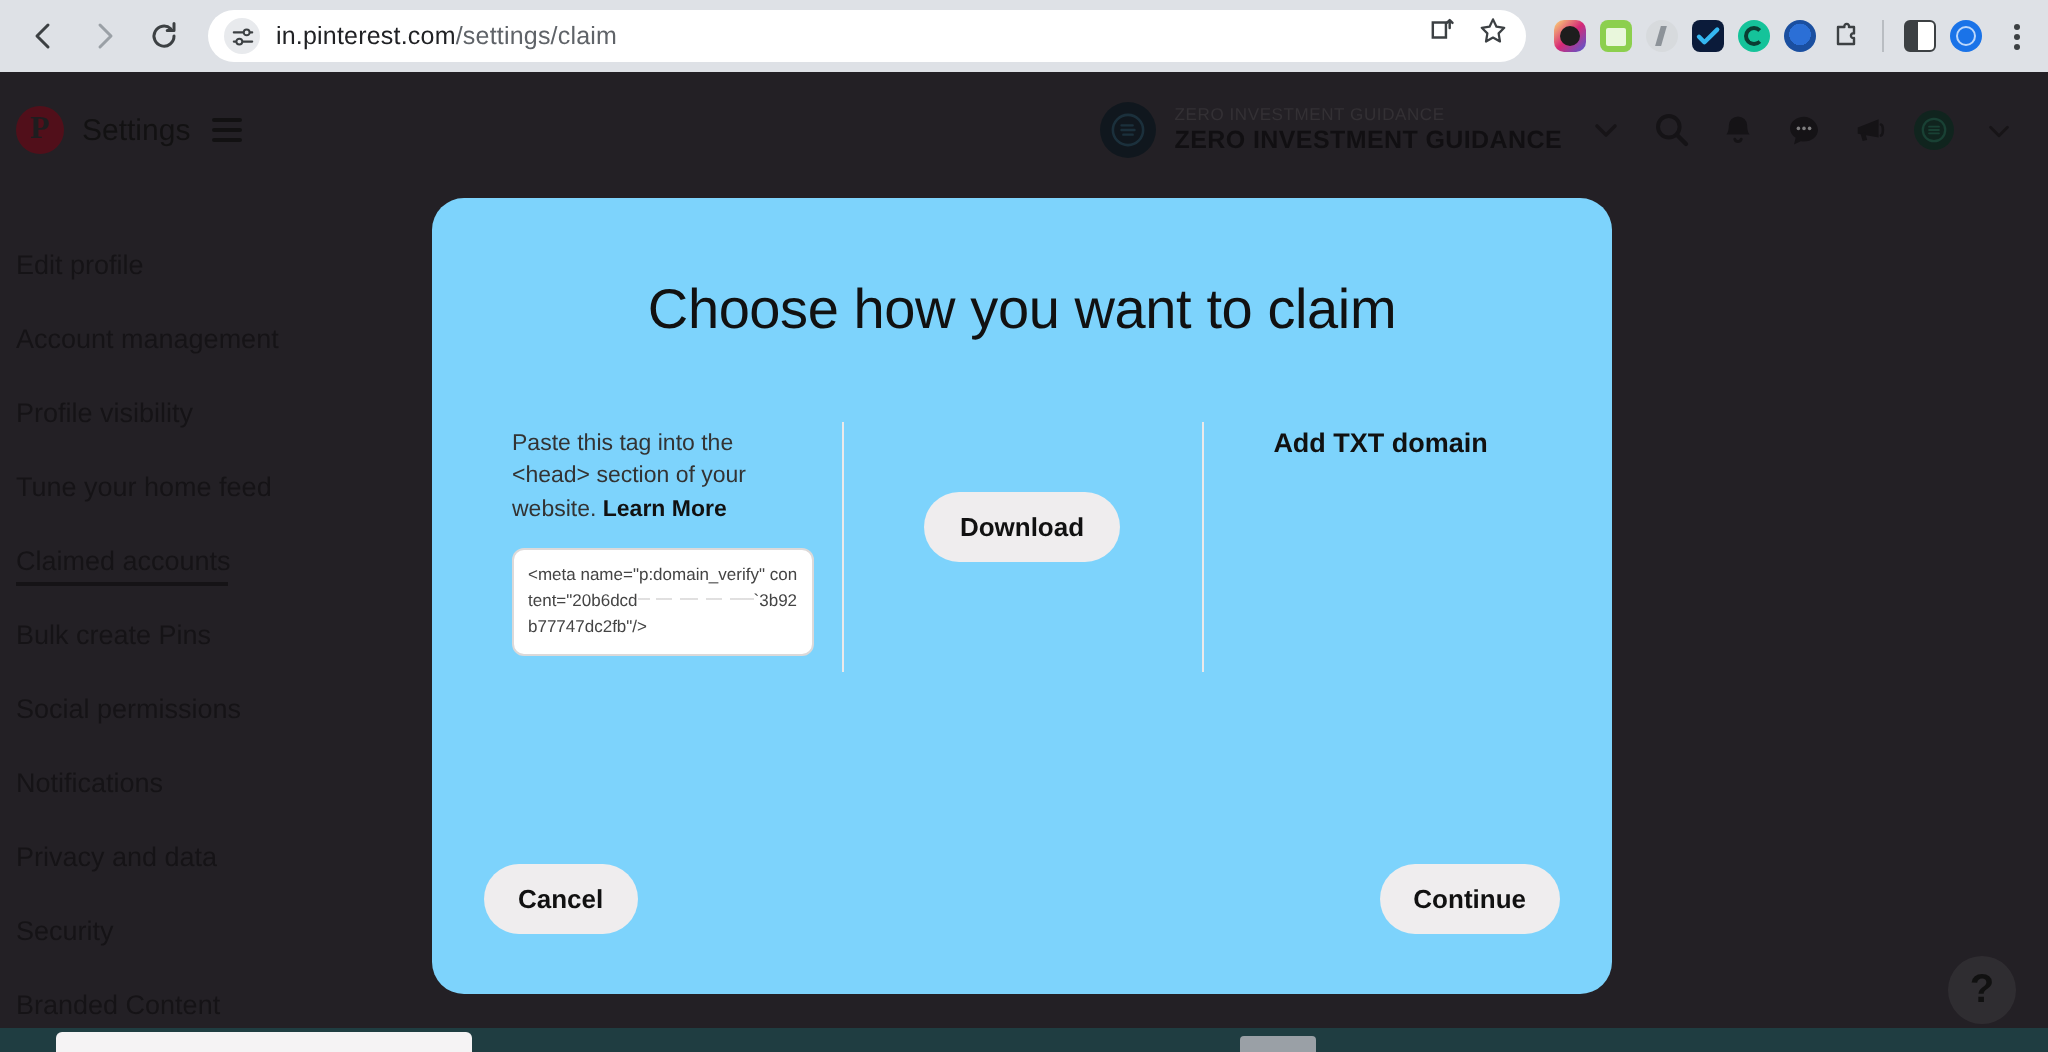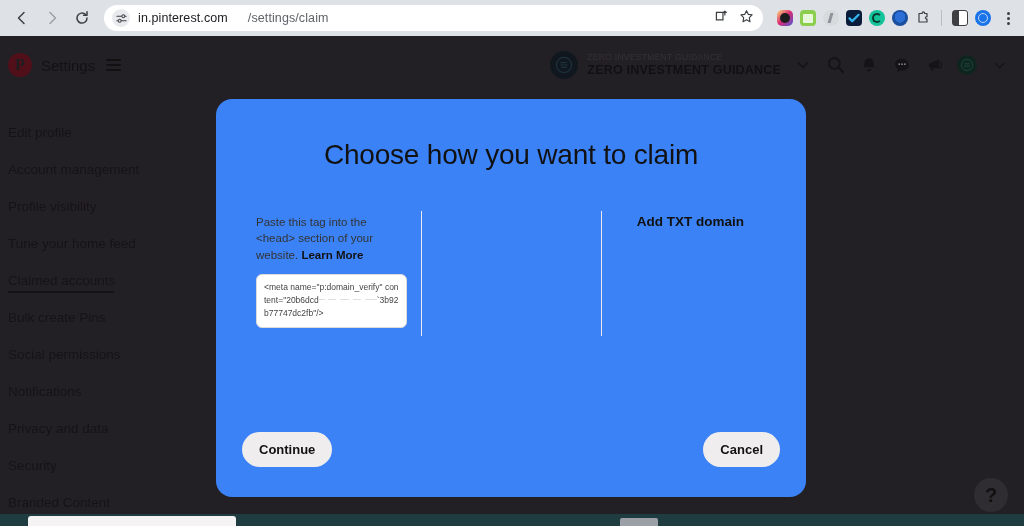--- a/index.html
+++ b/index.html
@@ -53,21 +53,21 @@
     margin-right: 8px;
   }
   #url-text {
     font-size: 12.5px;
     color: #202124;
     white-space: nowrap;
     overflow: hidden;
     flex: 1 1 auto;
     letter-spacing: 0.1px;
   }
-  #url-text .dim { color: #5f6368; margin-left: 20px; }
+  #url-text .dim { color: #5f6368; }
   .omni-action {
     width: 22px; height: 22px;
     display: flex; align-items: center; justify-content: center;
     flex: none;
     margin-left: 2px;
   }
 
   #ext-strip {
     display: flex;
     align-items: center;
@@ -212,21 +212,21 @@
     font-size: 20px; font-weight: bold;
     color: #111;
     z-index: 60;
   }
 
   
   #modal {
     position: absolute;
     left: 216px; top: 63px;
     width: 590px; height: 398px;
-    background: #3b82f6;
+    background: #7dd3fc;
     border-radius: 16px;
     z-index: 50;
     padding: 0 24px;
     display: flex;
     flex-direction: column;
   }
   #modal-title {
     text-align: center;
     font-size: 28px;
     color: #111;
@@ -538,30 +538,31 @@
     <div id="modal-title">Choose how you want to claim</div>
 
     <div id="modal-cols">
 
       <div class="mcol">
         <div class="mcol-desc"><span>Paste this tag into the &lt;head&gt; section of your website. </span><span class="learn">Learn More</span></div>
         <div class="codebox"><span>&lt;meta name="p:domain_verify"</span> <span>content="20b6dcd</span><span class="redacted">&nbsp;</span><span>`3b92</span> <span>b77747dc2fb"/&gt;</span></div>
       </div>
 
       <div class="mcol">
+        <button id="download-btn">Download</button>
       </div>
 
       <div class="mcol">
         <div class="mcol-title">Add TXT domain</div>
       </div>
     </div>
 
     <div id="modal-footer">
+      <button class="foot-btn">Cancel</button>
       <button class="foot-btn">Continue</button>
-      <button class="foot-btn">Cancel</button>
     </div>
   </div>
 
   <div id="help-bubble">
     <span>?</span>
   </div>
 </div>
 
 <div id="taskbar">
   <span id="taskbar-window"></span>

